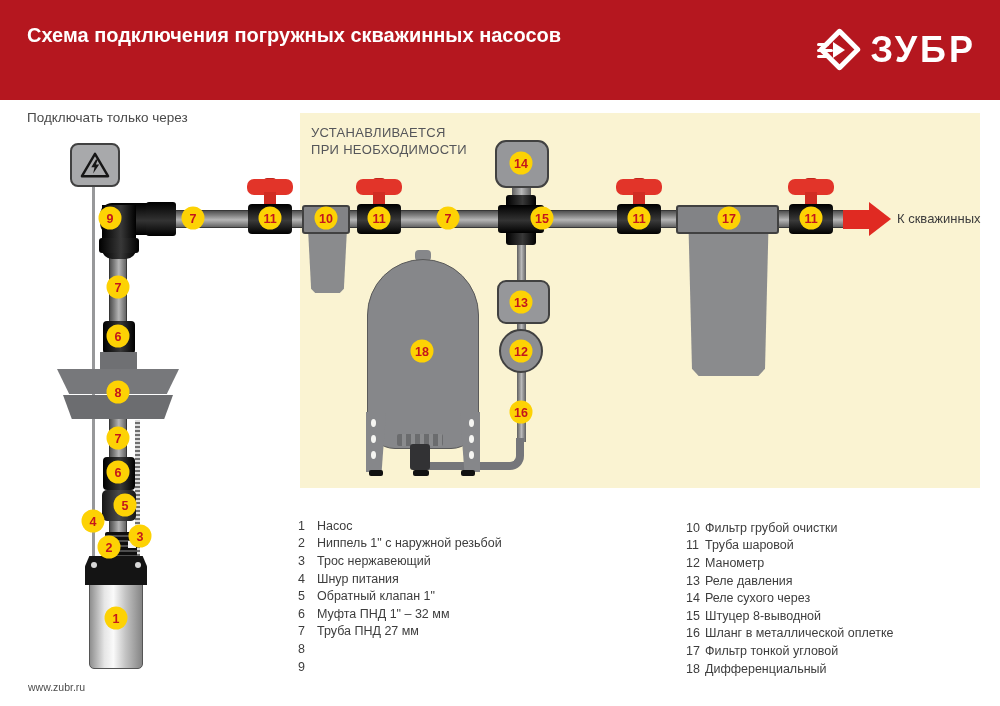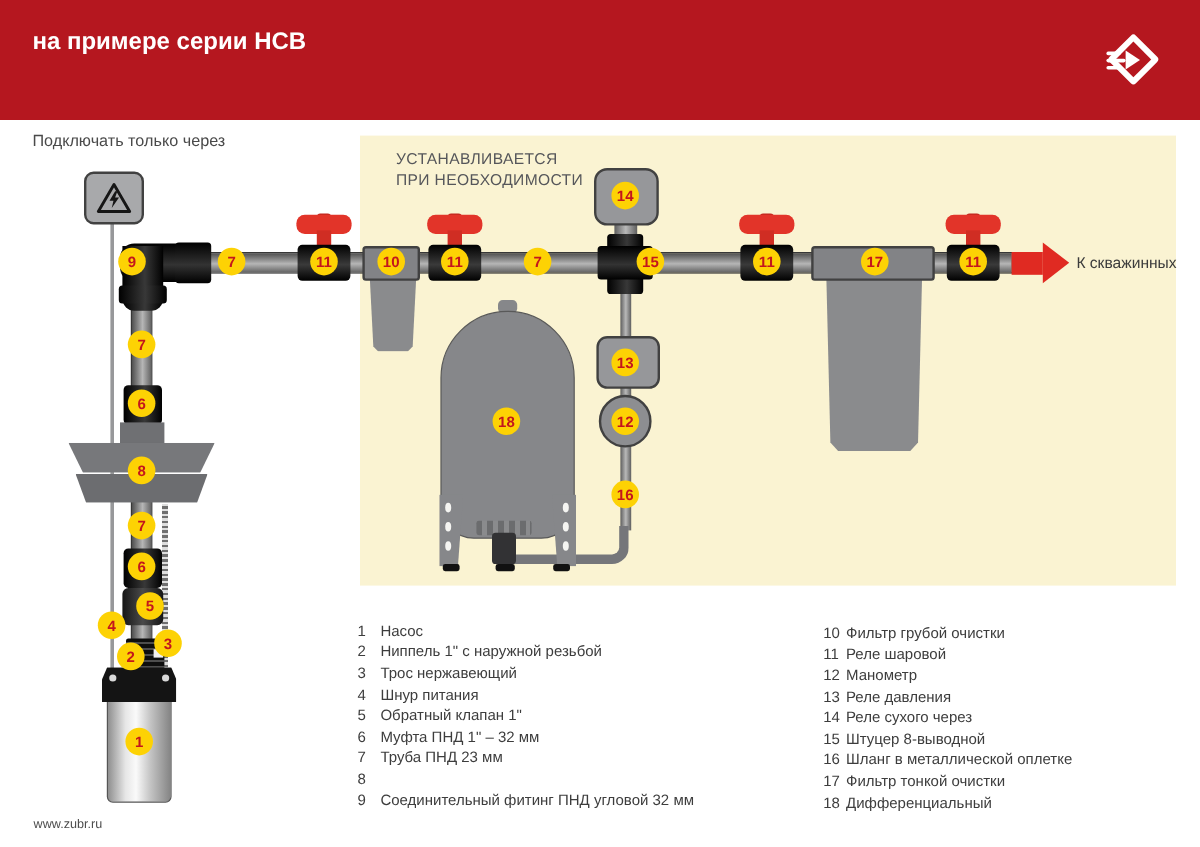--- a/index.html
+++ b/index.html
@@ -13,21 +13,21 @@
   .logo-icon{position:relative;width:44px;height:42px;margin-right:10px;}
   .diamond{position:absolute;left:7px;top:5px;width:31px;height:31px;background:#ffffff;transform:rotate(45deg);border-radius:3px;}
   .diamond-in{position:absolute;left:12px;top:10px;width:21px;height:21px;background:#b5171f;transform:rotate(45deg);}
   .logo-arrow{position:absolute;left:16px;top:13px;width:0;height:0;border-left:12px solid #ffffff;border-top:8px solid transparent;border-bottom:8px solid transparent;}
   .speedline{position:absolute;left:0;height:3px;background:#ffffff;border-radius:2px;}
   .logo-text{color:#ffffff;font-size:36px;font-weight:bold;letter-spacing:3px;}
 
   
   .note{position:absolute;left:27px;top:109px;font-size:13.5px;line-height:17px;color:#4a4a4a;}
   .panel{position:absolute;left:300px;top:113px;width:680px;height:375px;background:#faf3d2;}
-  .panel-label{position:absolute;left:11px;top:11px;font-size:13px;line-height:17px;color:#55565a;letter-spacing:.3px;margin-left:19px;}
+  .panel-label{position:absolute;left:11px;top:11px;font-size:13px;line-height:17px;color:#55565a;letter-spacing:.3px;}
   .out-label{position:absolute;left:897px;top:211px;font-size:13px;color:#3c3c3c;z-index:31;}
   .footer{position:absolute;left:28px;top:681px;font-size:10.5px;color:#4c4c4c;}
 
   
   .abs{position:absolute;}
   .pipe{background:linear-gradient(180deg,#505050 0%,#828282 28%,#b6b6b6 55%,#646464 100%);border:1px solid #373737;box-sizing:border-box;z-index:1;}
   .vpipe{background:linear-gradient(90deg,#505050 0%,#828282 28%,#b6b6b6 55%,#646464 100%);border:1px solid #373737;box-sizing:border-box;z-index:1;}
   .thinpipe{background:linear-gradient(90deg,#5e5e5e,#b9b9b9 50%,#5e5e5e);z-index:2;}
   .black{background:linear-gradient(180deg,#000,#333 55%,#000);z-index:5;}
   .vblack{background:linear-gradient(90deg,#000,#383838 55%,#000);z-index:5;}
@@ -55,31 +55,32 @@
   .hole{position:absolute;width:5px;height:8px;background:#f5f5f2;border-radius:50%;left:5px;}
   .foot{position:absolute;height:6px;background:#111;border-radius:2px;z-index:6;top:470px;}
 </style>
 </head>
 <body>
 
 <div class="page">
 
   <div class="header">
     <div class="title">
-      <div>на примере серии НСВ</div>
+      <div>Схема подключения погружных скважинных насосов</div>
     </div>
     <div class="logo">
       <div class="logo-icon">
         <div class="diamond"></div>
         <div class="diamond-in"></div>
         <div class="logo-arrow"></div>
         <div class="speedline" style="top:14px;width:12px;"></div>
         <div class="speedline" style="top:20px;width:16px;"></div>
         <div class="speedline" style="top:26px;width:12px;"></div>
       </div>
+      <div class="logo-text">ЗУБР</div>
     </div>
   </div>
 
   <div class="note">
     <div>Подключать только через</div>
   </div>
 
   <div class="panel">
     <div class="panel-label">
       <div>УСТАНАВЛИВАЕТСЯ</div>
@@ -229,38 +230,37 @@
     <div class="lrow">
         <span class="lnum">5</span>
         <span class="ltxt">Обратный клапан 1"</span>
       </div>
     <div class="lrow">
         <span class="lnum">6</span>
         <span class="ltxt">Муфта ПНД 1" – 32 мм</span>
       </div>
     <div class="lrow">
         <span class="lnum">7</span>
-        <span class="ltxt">Труба ПНД 23 мм</span>
+        <span class="ltxt">Труба ПНД 27 мм</span>
       </div>
     <div class="lrow">
         <span class="lnum">8</span>
       </div>
     <div class="lrow">
         <span class="lnum">9</span>
-        <span class="ltxt">Соединительный фитинг ПНД угловой 32 мм</span>
       </div>
   </div>
   <div class="legend-col" style="left:686px;top:519px;">
     <div class="lrow">
         <span class="lnum">10</span>
         <span class="ltxt">Фильтр грубой очистки</span>
       </div>
     <div class="lrow">
         <span class="lnum">11</span>
-        <span class="ltxt">Реле шаровой</span>
+        <span class="ltxt">Труба шаровой</span>
       </div>
     <div class="lrow">
         <span class="lnum">12</span>
         <span class="ltxt">Манометр</span>
       </div>
     <div class="lrow">
         <span class="lnum">13</span>
         <span class="ltxt">Реле давления</span>
       </div>
     <div class="lrow">
@@ -270,21 +270,21 @@
     <div class="lrow">
         <span class="lnum">15</span>
         <span class="ltxt">Штуцер 8-выводной</span>
       </div>
     <div class="lrow">
         <span class="lnum">16</span>
         <span class="ltxt">Шланг в металлической оплетке</span>
       </div>
     <div class="lrow">
         <span class="lnum">17</span>
-        <span class="ltxt">Фильтр тонкой очистки</span>
+        <span class="ltxt">Фильтр тонкой угловой</span>
       </div>
     <div class="lrow">
         <span class="lnum">18</span>
         <span class="ltxt">Дифференциальный</span>
       </div>
   </div>
 
   <div class="footer">www.zubr.ru</div>
 </div>
 

